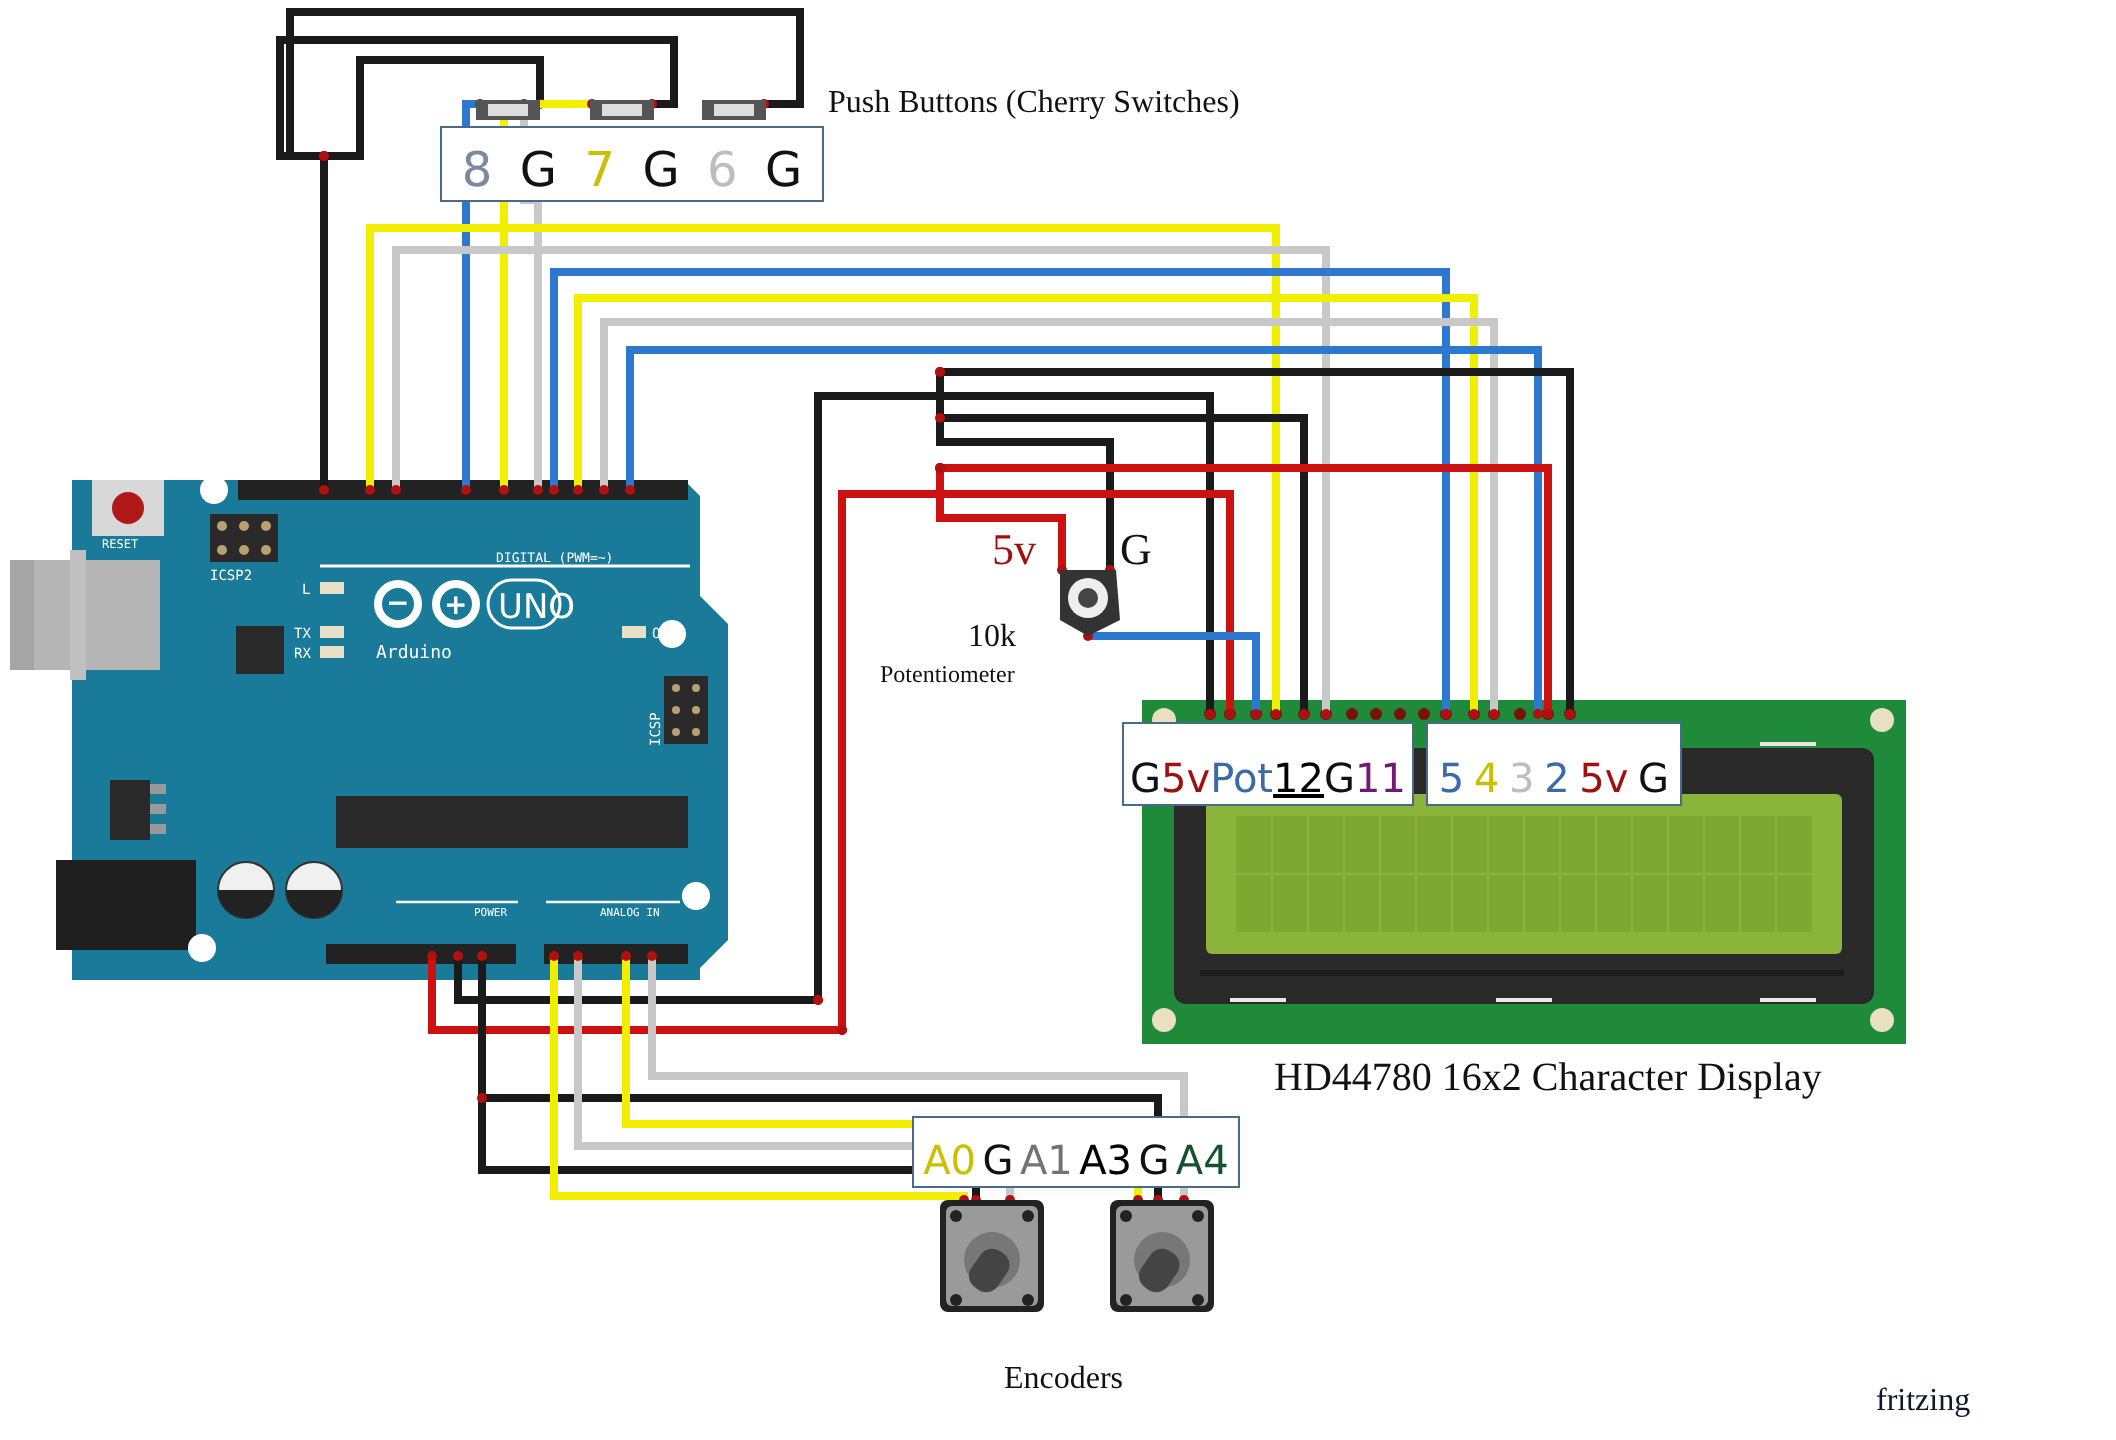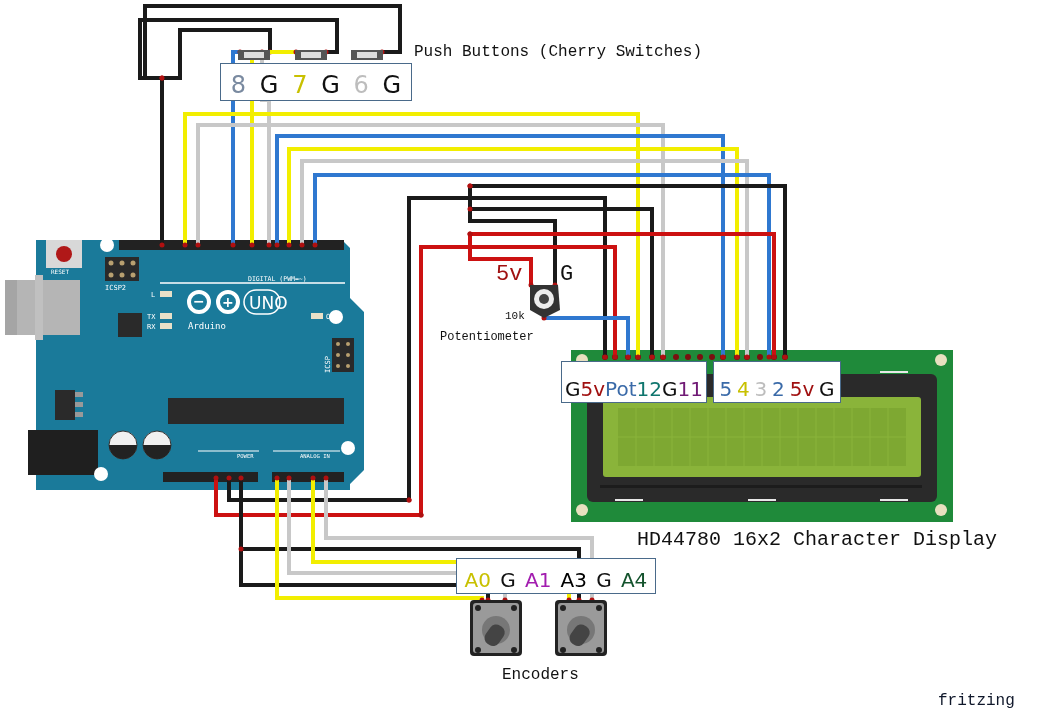--- a/index.html
+++ b/index.html
@@ -1,18 +1,18 @@
 <!DOCTYPE html>
 <html><head>
 <meta charset="utf-8">
 <style>
   html,body{margin:0;padding:0;background:#ffffff;}
   body{width:1058px;height:720px;position:relative;overflow:hidden;font-family:"DejaVu Sans",sans-serif;}
   #stage{position:absolute;left:0;top:0;width:1058px;height:720px;}
-  .lbl{position:absolute;color:#111;font-family:Liberation Mono, monospace;white-space:nowrap;text-align:right;}
+  .lbl{position:absolute;color:#111;font-family:Liberation Serif, serif;white-space:nowrap;text-align:right;}
   .pinbox{position:absolute;background:#fff;border:1px solid #4a6a8a;display:flex;align-items:flex-end;justify-content:space-around;font-family:"DejaVu Sans",sans-serif;font-size:20px;line-height:20px;padding:0 3px 3px 3px;box-sizing:border-box;}
   .pinbox span{display:inline-block;}
   .silk{font-family:"DejaVu Sans Mono",monospace;fill:#ffffff;}
 </style>
 </head>
 <body>
 
 <svg id="stage" width="1058" height="720" viewBox="0 0 1058 720" xmlns="http://www.w3.org/2000/svg">
 
   <g>
@@ -285,44 +285,44 @@
   <span style="color: rgb(17, 17, 17);">G</span>
   <span style="color: rgb(200, 192, 0);">7</span>
   <span style="color: rgb(17, 17, 17);">G</span>
   <span style="color: rgb(189, 189, 189);">6</span>
   <span style="color: rgb(17, 17, 17);">G</span>
 </div>
 <div class="lbl" style="left:414px;top:43px;font-size:16px;">Push Buttons (Cherry Switches)</div>
 
 <div class="lbl" style="left:496px;top:262px;font-size:22px;color:#a01010;">5v</div>
 <div class="lbl" style="left:560px;top:262px;font-size:22px;">G</div>
-<div class="lbl" style="left:505px;top:310px;font-size:11px;">10k</div>
+<div class="lbl" style="left:484px;top:310px;font-size:16px;">10k</div>
 <div class="lbl" style="left:440px;top:330px;font-size:12px;">Potentiometer</div>
 
 <div class="pinbox" style="left:561px;top:361px;width:146px;height:42px;">
   <span style="color: rgb(17, 17, 17);">G</span>
   <span style="color: rgb(160, 16, 16);">5v</span>
   <span style="color: rgb(58, 106, 168);">Pot</span>
-  <span style="color: #0f766e;">12</span>
+  <span style="color: #000000; text-decoration: underline;">12</span>
   <span style="color: rgb(17, 17, 17);">G</span>
   <span style="color: #701a75;">11</span>
 </div>
 <div class="pinbox" style="left:713px;top:361px;width:128px;height:42px;">
   <span style="color: rgb(58, 106, 168);">5</span>
   <span style="color: rgb(200, 192, 0);">4</span>
   <span style="color: rgb(189, 189, 189);">3</span>
   <span style="color: rgb(58, 106, 168);">2</span>
   <span style="color: rgb(160, 16, 16);">5v</span>
   <span style="color: rgb(17, 17, 17);">G</span>
 </div>
 <div class="lbl" style="left:637px;top:528px;font-size:20px;">HD44780 16x2 Character Display</div>
 
-<div class="pinbox" style="left:456px;top:558px;width:200px;height:36px;">
+<div class="pinbox" style="left:456px;top:558px;width:164px;height:36px;">
   <span style="color: rgb(200, 192, 0);">A0</span>
   <span style="color: rgb(17, 17, 17);">G</span>
-  <span style="color: #a21caf;">A1</span>
+  <span style="color: #737373;">A1</span>
   <span style="color: #000000;">A3</span>
   <span style="color: rgb(17, 17, 17);">G</span>
   <span style="color: #14532d;">A4</span>
 </div>
-<div class="lbl" style="left:502px;top:666px;font-size:16px;">Encoders</div>
+<div class="lbl" style="left:502px;top:681px;font-size:16px;">Encoders</div>
 
 <div class="lbl" style="left:938px;top:692px;font-size:16px;color:#0f172a;">fritzing</div>
 
 </body></html>

